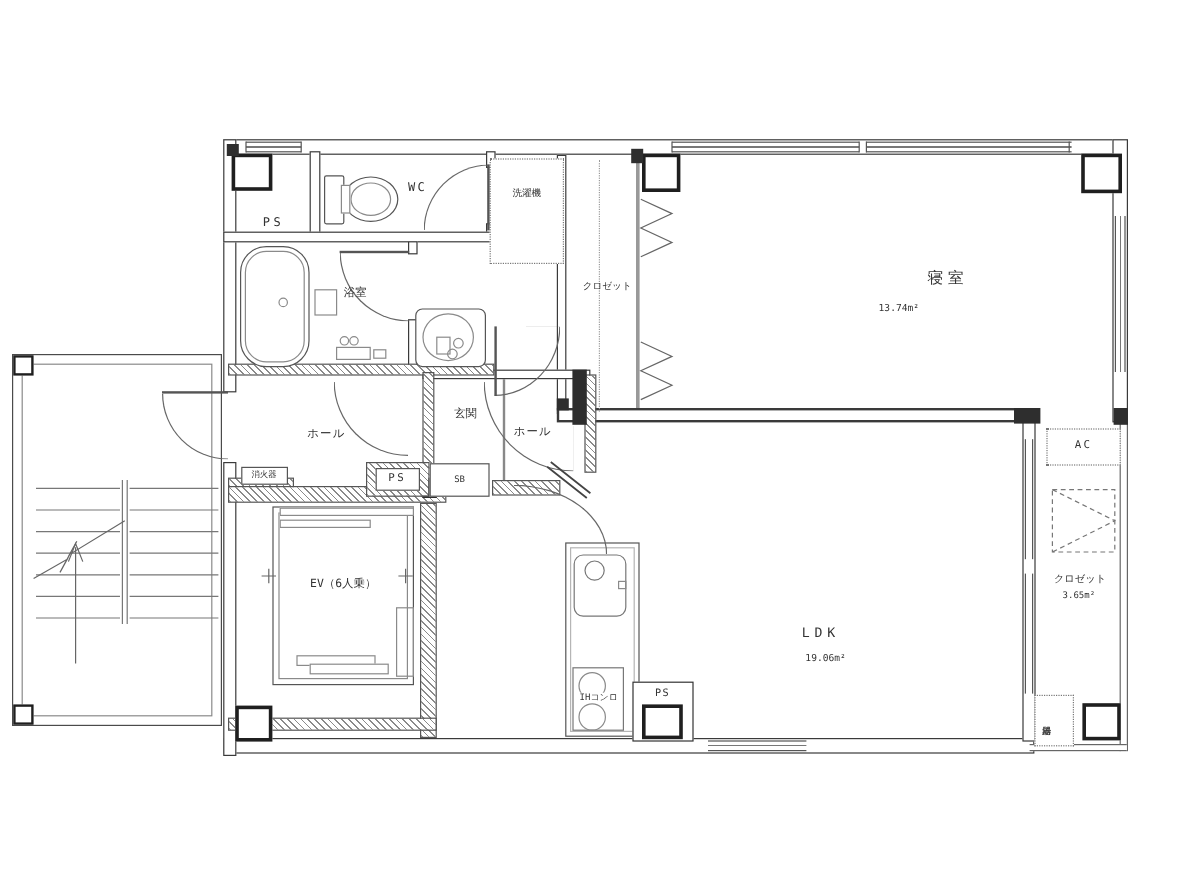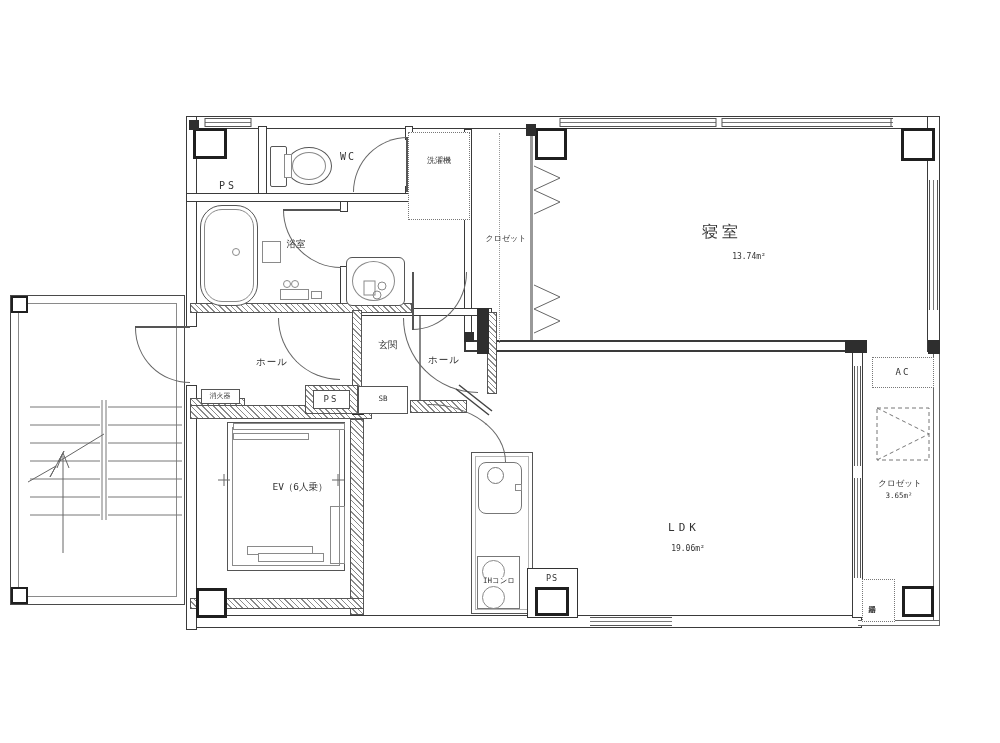--- a/index.html
+++ b/index.html
@@ -190,29 +190,29 @@
       <circle cx="287" cy="284" r="3.5"></circle>
       <circle cx="295" cy="284" r="3.5"></circle>
     </g>
   </svg>
 
   <div class="lbl" style="left:228px;top:186px;font-size:10px;letter-spacing:3px;">PS</div>
   <div class="lbl" style="left:348px;top:157px;font-size:10px;letter-spacing:2px;">WC</div>
   <div class="lbl" style="left:439px;top:161px;font-size:8px;">洗濯機</div>
   <div class="lbl" style="left:296px;top:244px;font-size:9.5px;">浴室</div>
   <div class="lbl" style="left:506px;top:239px;font-size:8px;">クロゼット</div>
-  <div class="lbl" style="left:712px;top:232px;font-size:16px;letter-spacing:4px;padding-left:20px;">寝室</div>
+  <div class="lbl" style="left:780px;top:232px;font-size:13px;letter-spacing:4px;padding-left:20px;">寝室</div>
   <div class="lbl" style="left:749px;top:257px;font-size:8px;">13.74m²</div>
   <div class="lbl" style="left:272px;top:362px;font-size:9.5px;letter-spacing:1px;">ホール</div>
   <div class="lbl" style="left:388px;top:345px;font-size:9.5px;">玄関</div>
   <div class="lbl" style="left:444px;top:360px;font-size:9.5px;letter-spacing:1px;">ホール</div>
   <div class="lbl" style="left:331px;top:399px;font-size:9px;letter-spacing:2px;">PS</div>
   <div class="lbl" style="left:383px;top:399px;font-size:7.5px;">SB</div>
   <div class="lbl" style="left:220px;top:396px;font-size:7px;">消火器</div>
-  <div class="lbl" style="left:300px;top:487px;font-size:9.5px;">EV（6人乗）</div>
+  <div class="lbl" style="left:286px;top:487px;font-size:9.5px;">EV（6人乗）</div>
   <div class="lbl" style="left:499px;top:581px;font-size:7.5px;background:#fff;">IHコンロ</div>
   <div class="lbl" style="left:552px;top:578px;font-size:8.5px;letter-spacing:1px;">PS</div>
   <div class="lbl" style="left:684px;top:527px;font-size:11px;letter-spacing:4px;">LDK</div>
   <div class="lbl" style="left:688px;top:549px;font-size:8px;">19.06m²</div>
   <div class="lbl" style="left:903px;top:372px;font-size:9px;letter-spacing:2px;">AC</div>
   <div class="lbl" style="left:900px;top:483px;font-size:8.5px;">クロゼット</div>
   <div class="lbl" style="left:899px;top:496px;font-size:7.5px;">3.65m²</div>
   <div class="lbl" style="left:872px;top:600px;font-size:7.5px;writing-mode:vertical-rl;">給湯器</div>
 
 </div>

